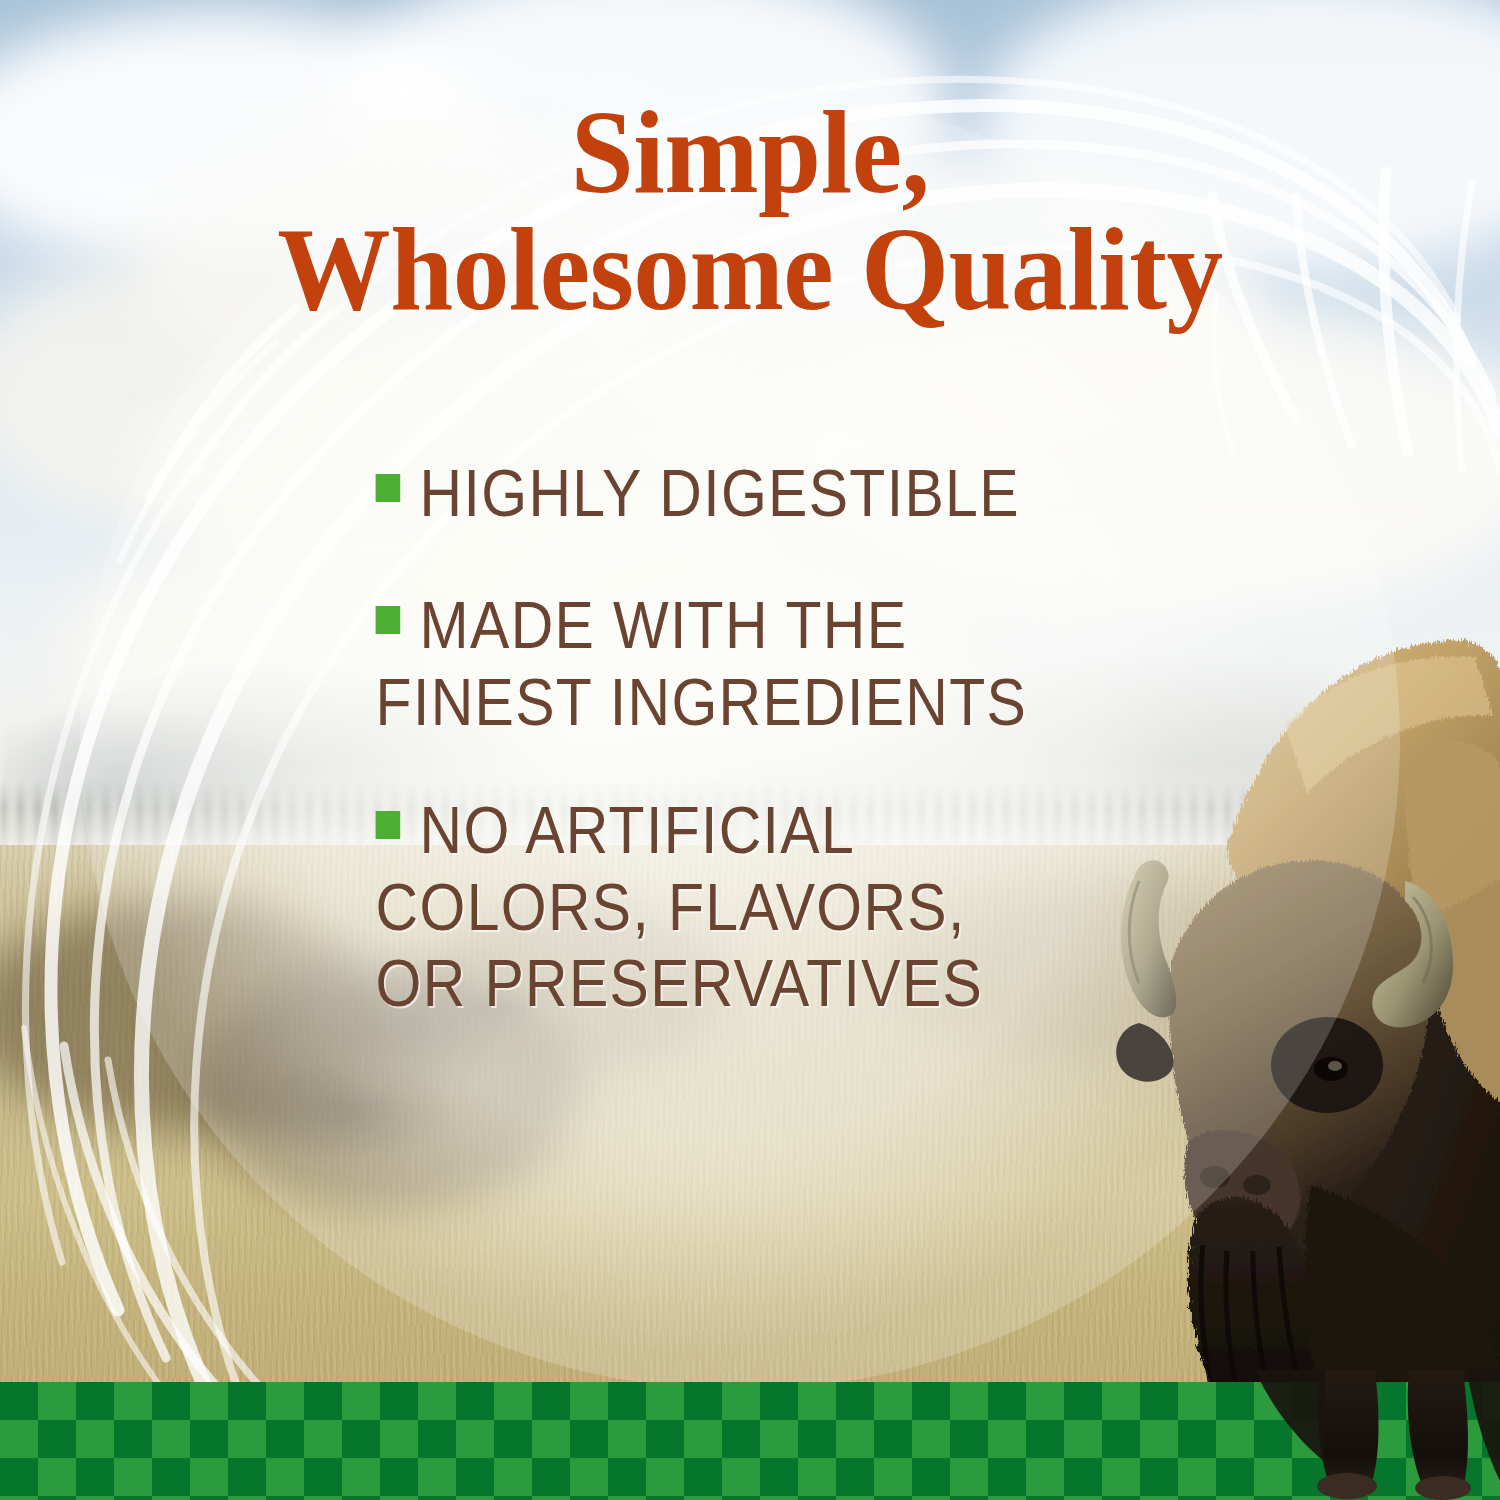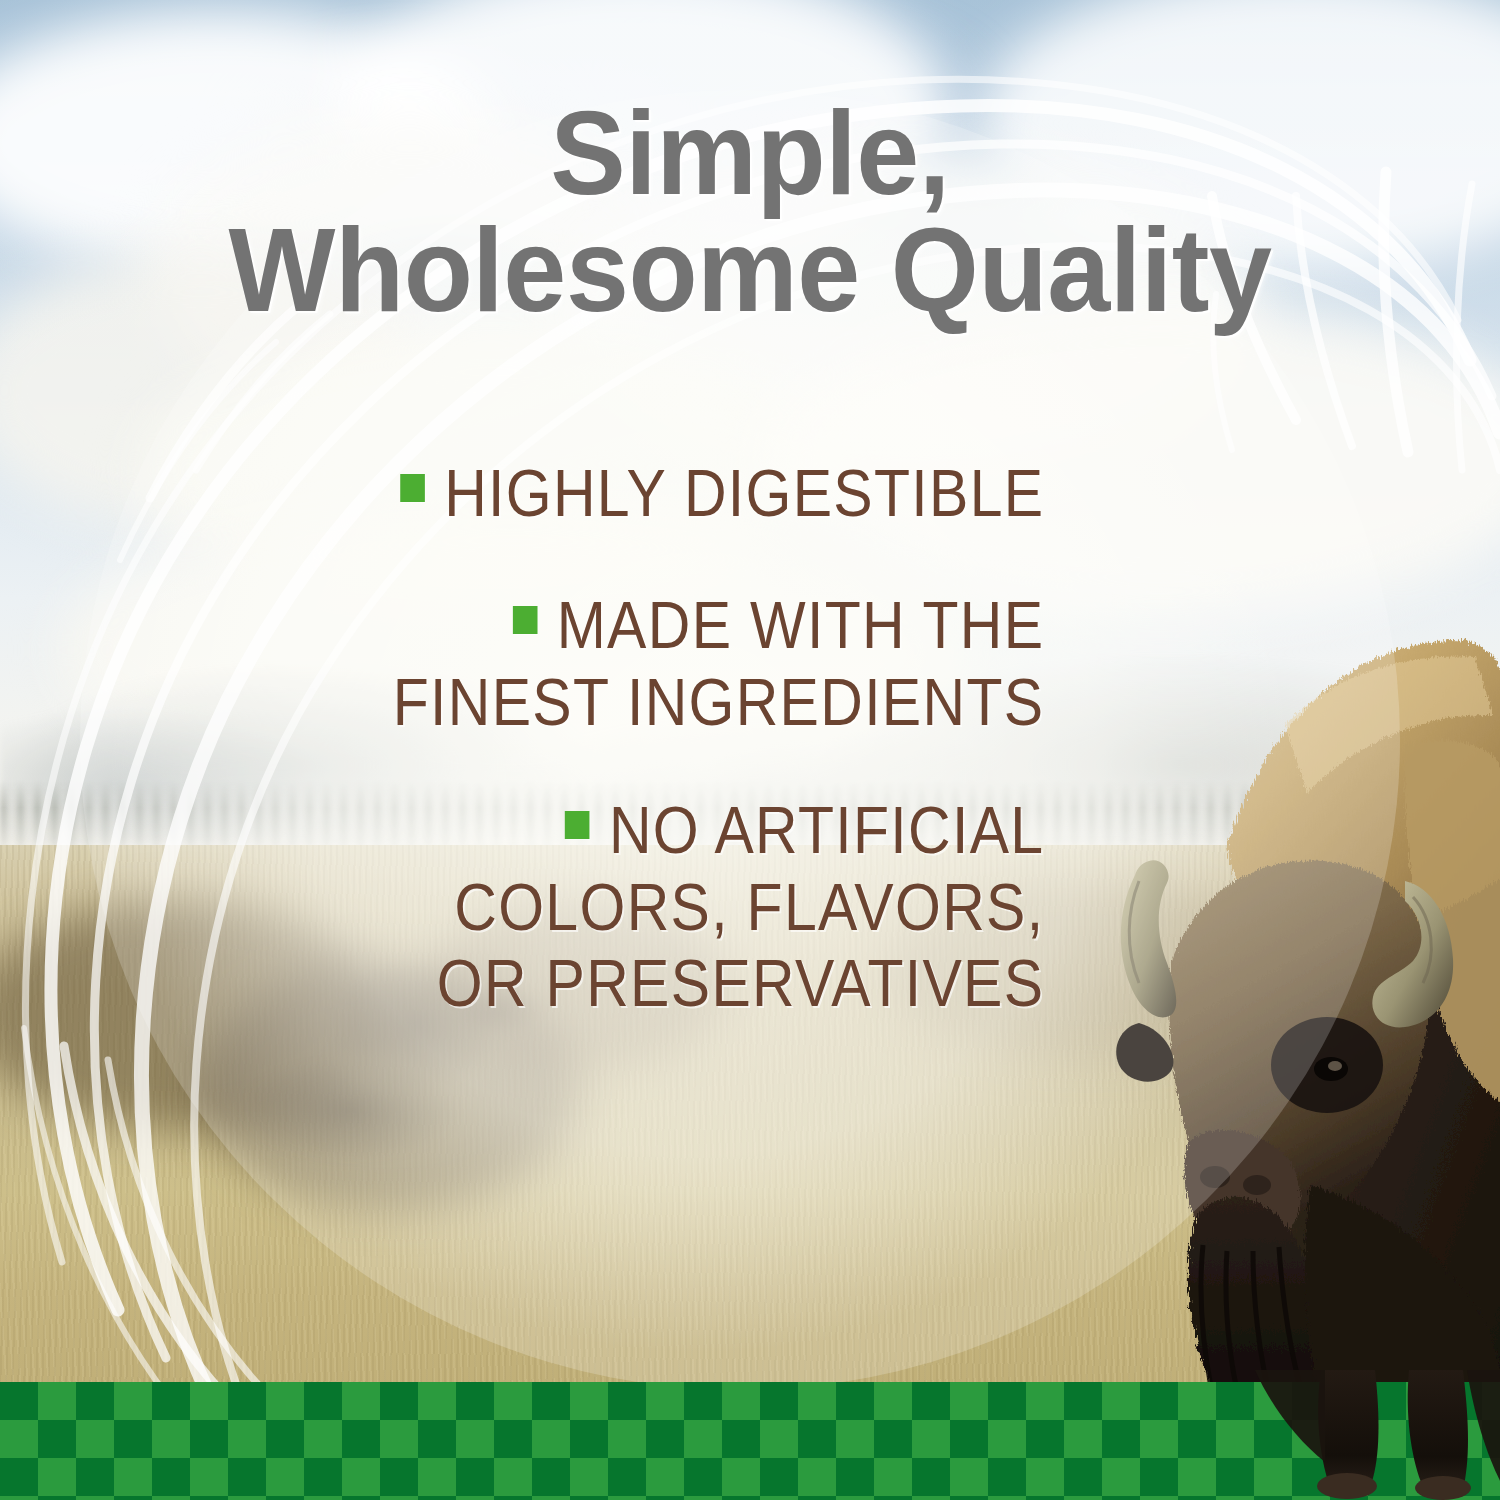--- a/index.html
+++ b/index.html
@@ -99,34 +99,34 @@
   
   .ring{position:absolute;left:0;top:0;width:1500px;height:1500px;pointer-events:none;}
   .ring svg{display:block;width:100%;height:100%;}
 
   
   .headline{
     position:absolute;left:0;top:95px;width:1500px;
     text-align:center;
     line-height:.99;
     letter-spacing:-.5px;
-    color:#737373;
-    font-family:Liberation Sans, sans-serif;
+    color:#c2410c;
+    font-family:Liberation Serif, serif;
     font-weight:700;
     text-shadow:
       2px 2px 0 rgba(255,255,255,.85),
       3px 3px 5px rgba(255,255,255,.55);
   }
   .hl-1{font-size:118px;display:block;transform:scaleX(.96);}
   .hl-2{font-size:118px;display:block;transform:scaleX(.96);}
 
   
   .bullets{
     position:absolute;left:330px;top:455px;width:760px;
-    text-align:right;
+    text-align:left;
   }
   .bullet{
     position:relative;
     margin-bottom:48px;
     color:#6b4431;
     font-family:"Liberation Sans",sans-serif;
     font-weight:400;
     font-size:67px;
     line-height:1.14;
     letter-spacing:1.5px;

